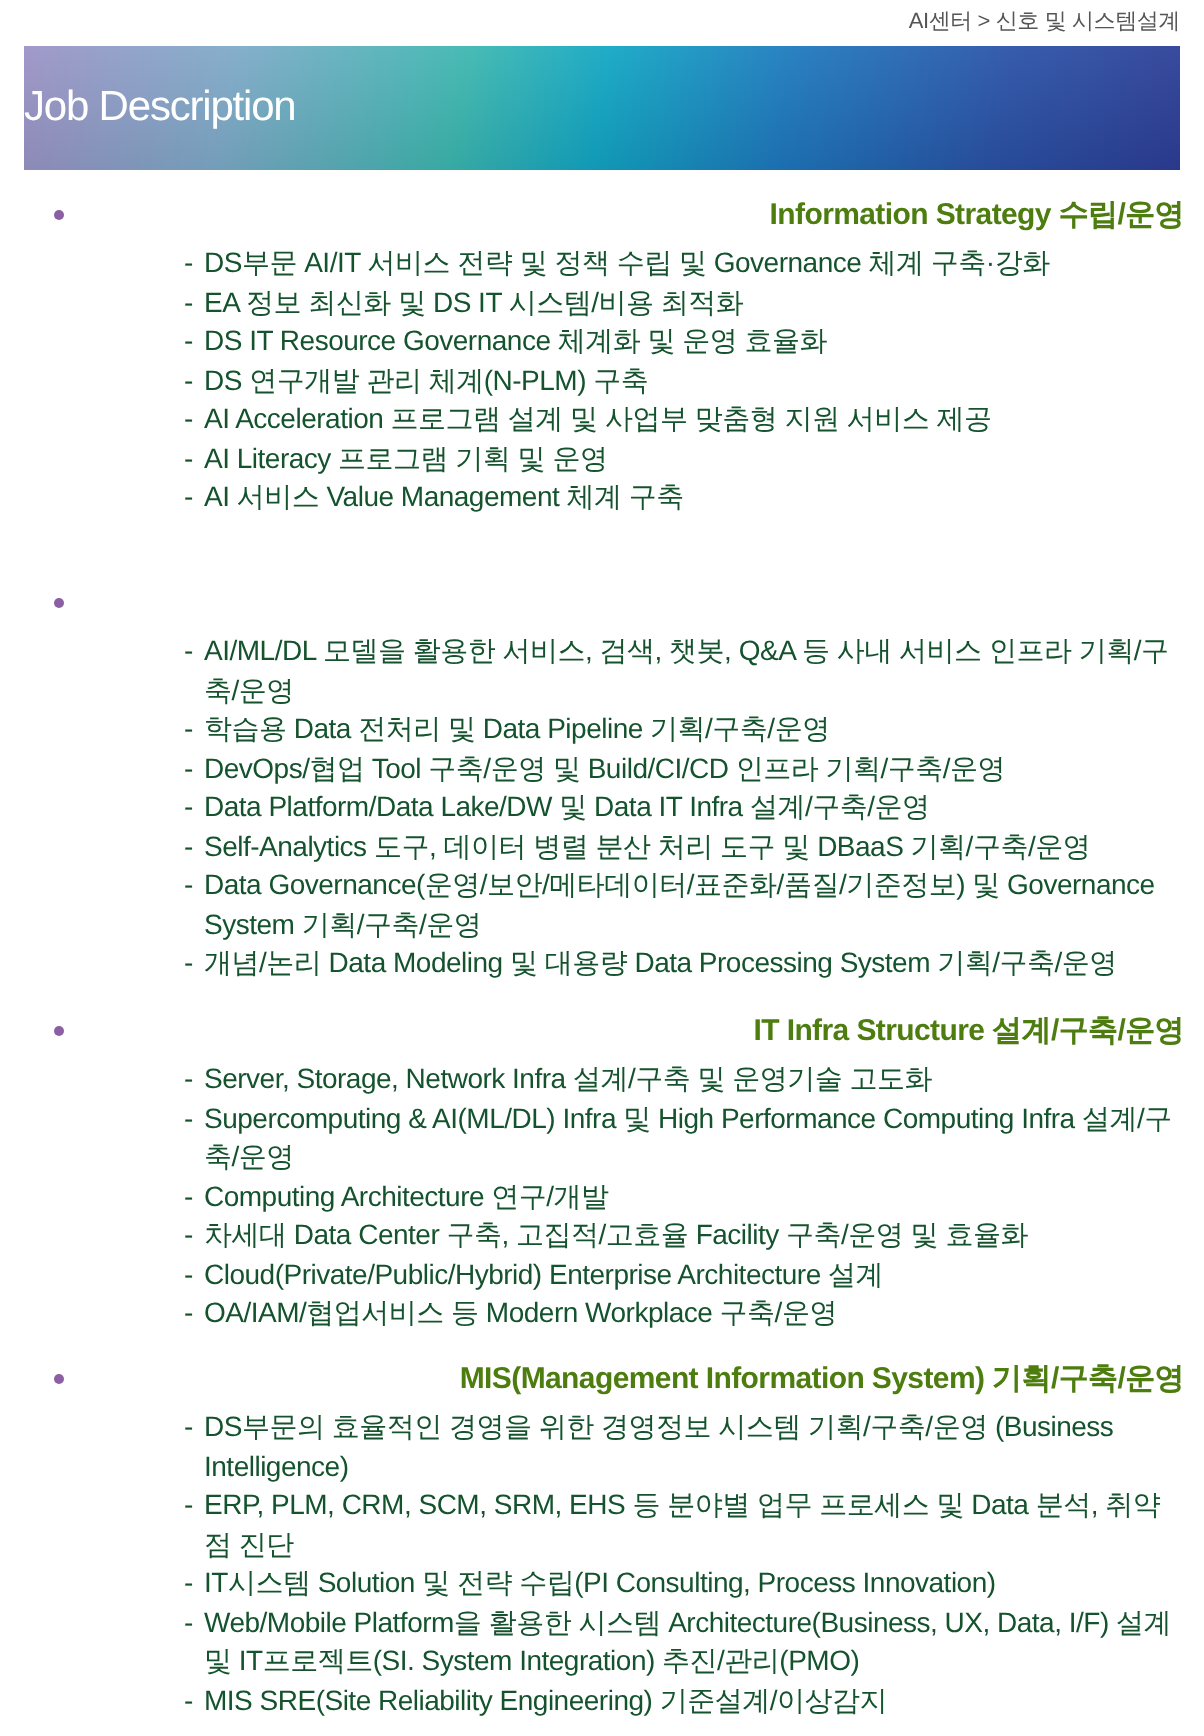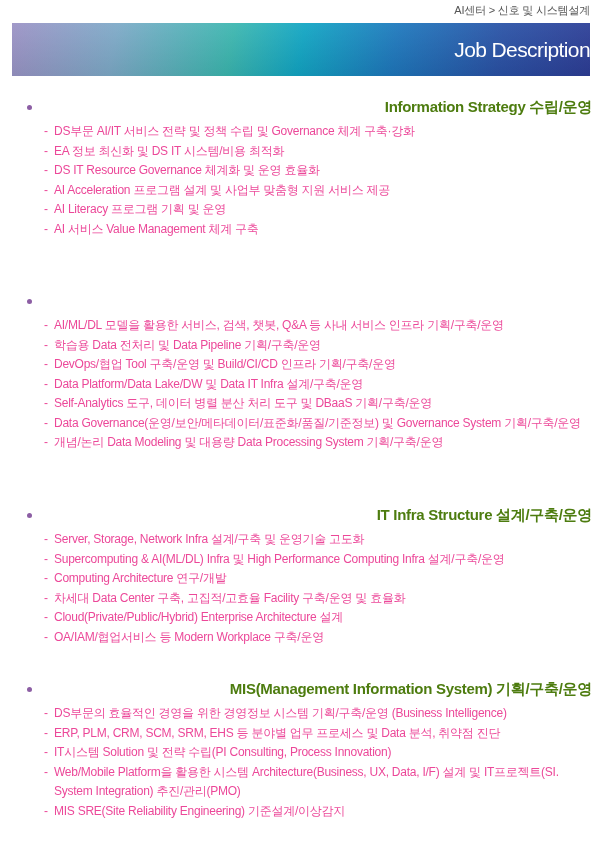--- a/index.html
+++ b/index.html
@@ -22,27 +22,27 @@
       font-size: 11px;
       color: #555555;
       letter-spacing: -0.2px;
       white-space: nowrap;
     }
     .banner {
       position: absolute;
       left: 12px;
       top: 23px;
       width: 578px;
-      height: 53px;
+      height: 62px;
       background:
         linear-gradient(180deg, rgba(255,255,255,0.06) 0%, rgba(0,0,0,0.08) 100%),
         linear-gradient(100deg, #9c93c6 0%, #7eaac8 18%, #3cb7b0 38%, #12a6c4 50%, #1e78bd 66%, #2a52a6 84%, #2d3d96 100%);
       display: flex;
       align-items: center;
-      justify-content: flex-end;
+      justify-content: flex-start;
     }
     .banner-title {
       color: #ffffff;
       font-size: 21px;
       letter-spacing: -0.6px;
       font-weight: normal;
       margin: 0;
     }
     .content {
       position: absolute;
@@ -76,27 +76,28 @@
       margin-left: 1px;
     }
     .items {
       list-style: none;
       margin: 0;
       padding: 0;
       margin-top: 5px;
       margin-left: 18px;
     }
     .item {
-      font-size: 12px;
+      font-size: 14px;
       line-height: 19.5px;
-      color: #ec4899;
+      color: #14532d;
       letter-spacing: -0.25px;
       padding-left: 10px;
       text-indent: -10px;
       white-space: normal;
+      margin-left: 48px;
     }
     .item .dash {
       display: inline-block;
       width: 10px;
       text-indent: 0;
     }
   </style>
 </head>
 <body>
 
@@ -112,20 +113,21 @@
 
   <div class="section" style="top:97px;">
     <div class="section-heading">
       <span class="bullet"></span>
       <span>Information Strategy 수립/운영</span>
     </div>
     <ul class="items">
       <li class="item"><span class="dash">-</span><span>DS부문 AI/IT 서비스 전략 및 정책 수립 및 Governance 체계 구축·강화</span></li>
       <li class="item"><span class="dash">-</span><span>EA 정보 최신화 및 DS IT 시스템/비용 최적화</span></li>
       <li class="item"><span class="dash">-</span><span>DS IT Resource Governance 체계화 및 운영 효율화</span></li>
+      <li class="item"><span class="dash">-</span><span>DS 연구개발 관리 체계(N-PLM) 구축</span></li>
       <li class="item"><span class="dash">-</span><span>AI Acceleration 프로그램 설계 및 사업부 맞춤형 지원 서비스 제공</span></li>
       <li class="item"><span class="dash">-</span><span>AI Literacy 프로그램 기획 및 운영</span></li>
       <li class="item"><span class="dash">-</span><span>AI 서비스 Value Management 체계 구축</span></li>
     </ul>
   </div>
 
   <div class="section" style="top:291px;">
     <div class="section-heading">
       <span class="bullet"></span>
     </div>

